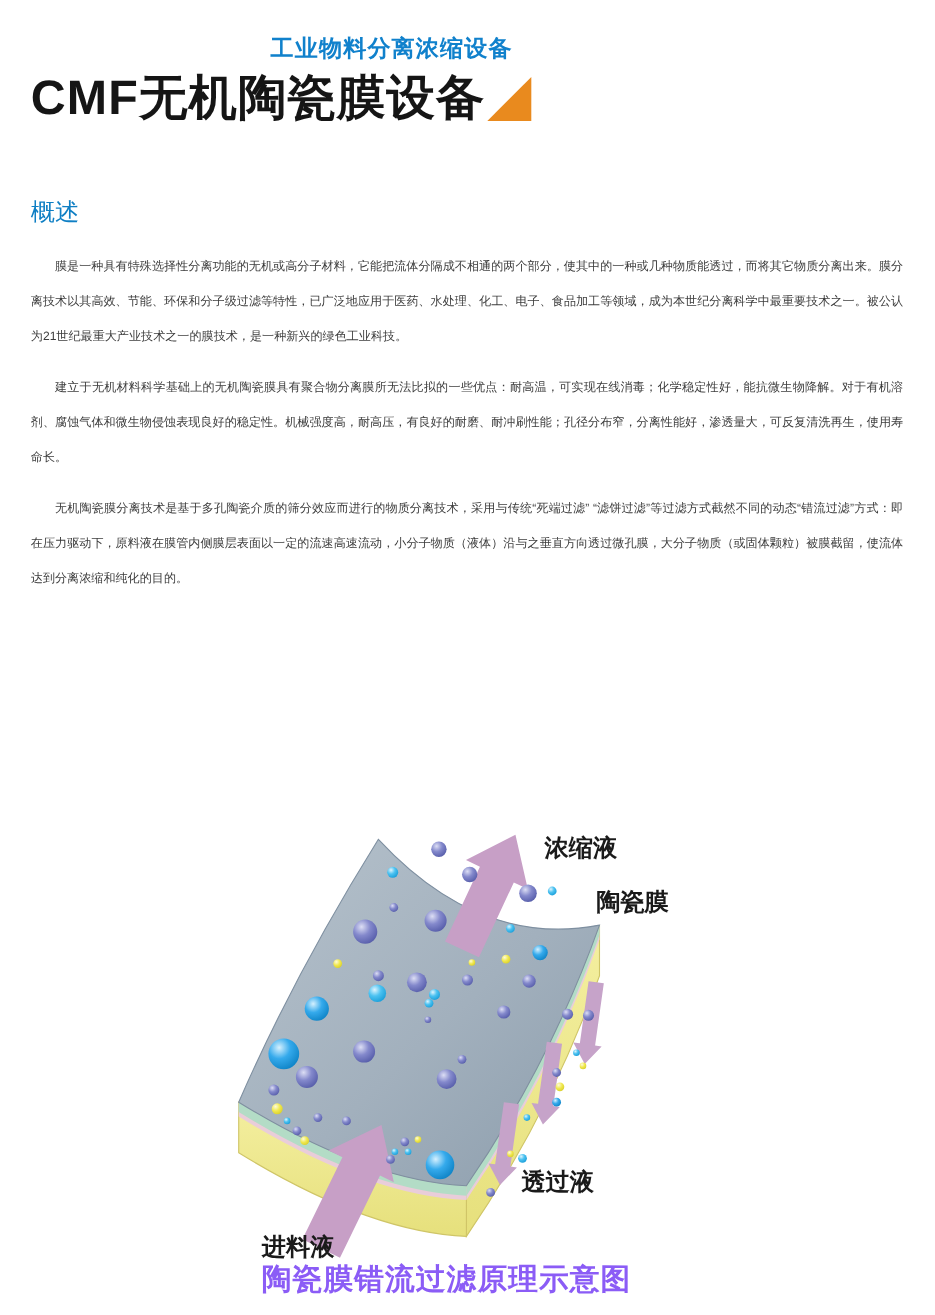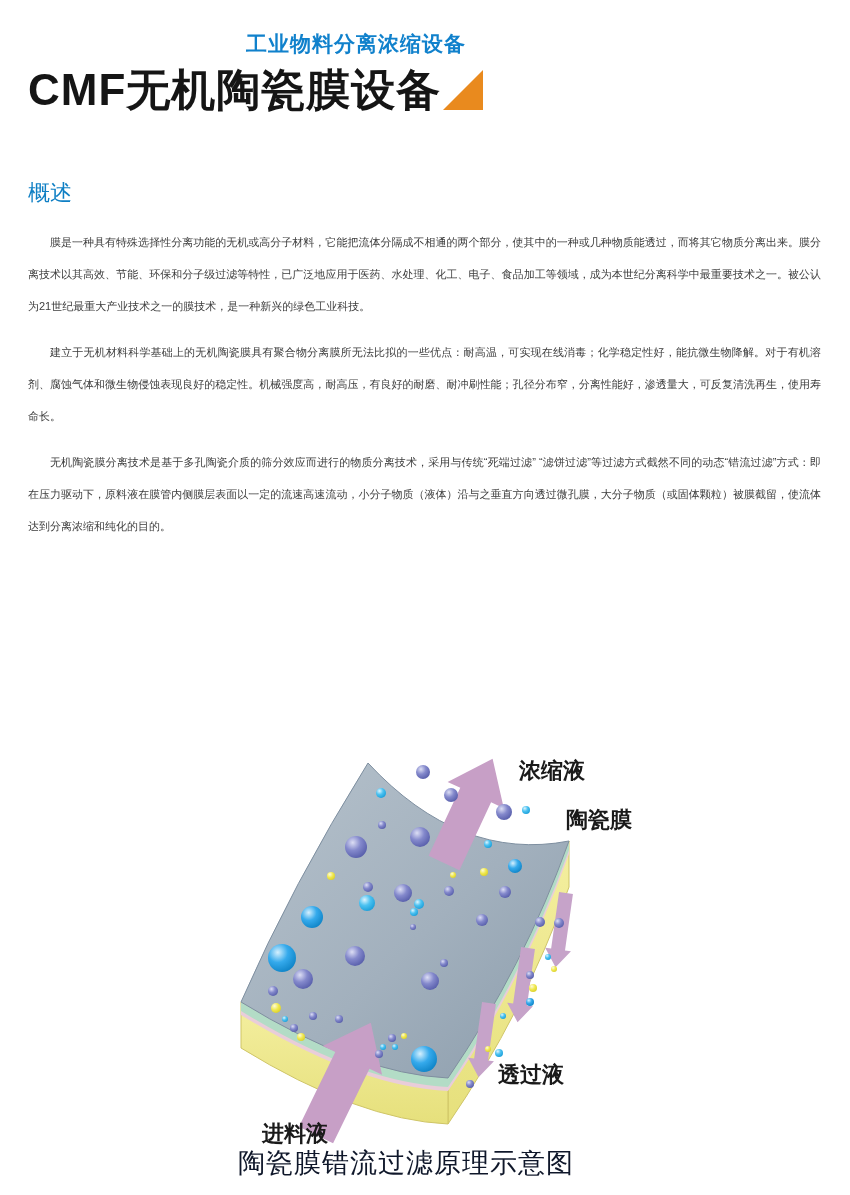--- a/index.html
+++ b/index.html
@@ -8,24 +8,24 @@
 
   .eyebrow{position:absolute;left:246px;top:30px;font-size:21px;font-weight:bold;color:#1081cc;letter-spacing:1px;}
   .title-row{position:absolute;left:28px;top:66px;display:flex;align-items:flex-end;}
   .main-title{font-size:44px;font-weight:bold;color:#151515;letter-spacing:1px;line-height:1.1;}
   .title-triangle{width:0;height:0;border-bottom:40px solid #e98a1e;border-left:40px solid transparent;margin-left:2px;margin-bottom:4px;}
 
   .content{position:absolute;left:28px;top:178px;width:793px;}
   .section-heading{font-size:22px;font-weight:normal;color:#0f7fc4;margin:0 0 18px 0;}
   .content p{margin:0 0 14px 0;font-size:11px;line-height:32px;color:#3c3c3c;text-align:justify;text-indent:2em;font-weight:500;}
 
-  .diagram{position:absolute;left:176px;top:735px;width:520px;height:460px;}
+  .diagram{position:absolute;left:152px;top:735px;width:520px;height:460px;}
   .diagram svg{display:block;}
   .dlabel{font-size:22px;font-weight:bold;fill:#1a1a1a;font-family:"Liberation Sans","DejaVu Sans",sans-serif;}
-  .caption{position:absolute;left:238px;top:1145px;font-size:27px;font-weight:normal;color:#0f172a;letter-spacing:1px;}
+  .caption{position:absolute;left:238px;top:1145px;font-size:27px;font-weight:bold;color:#8b5cf6;letter-spacing:1px;}
 </style>
 </head>
 <body>
 
 <div class="page">
 
   <div class="eyebrow">工业物料分离浓缩设备</div>
 
   <div class="title-row">
     <span class="main-title">CMF无机陶瓷膜设备</span>

